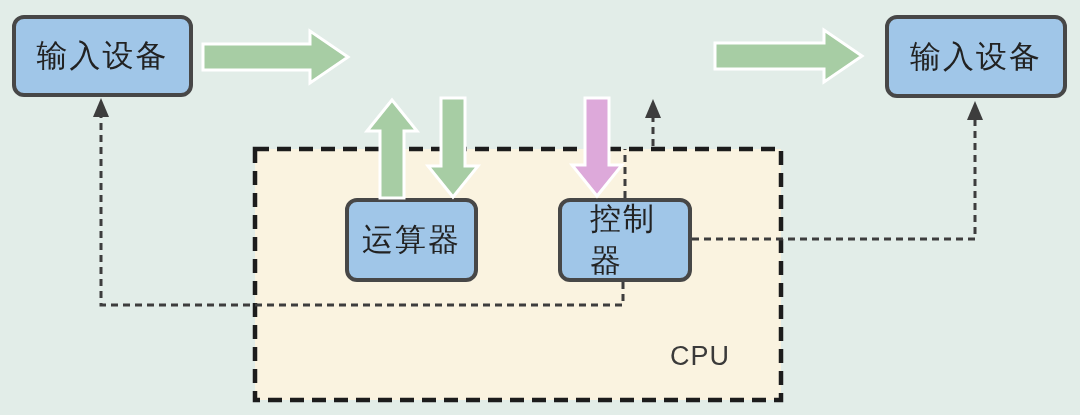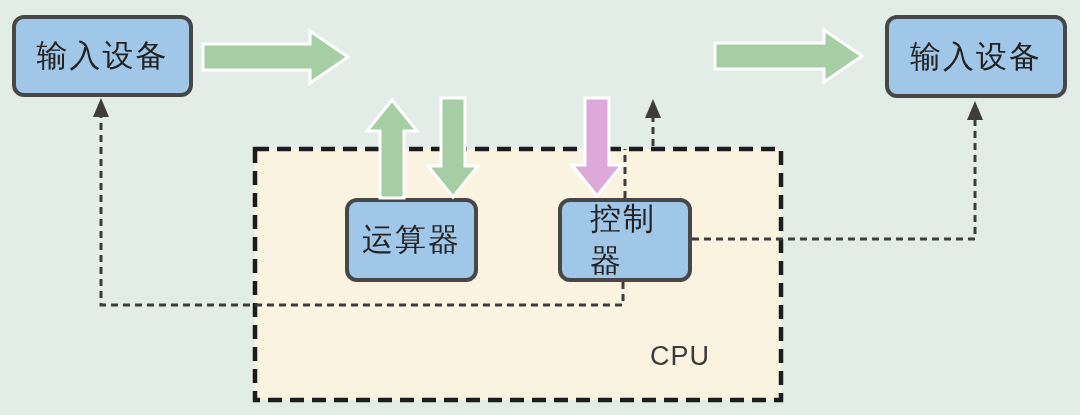--- a/index.html
+++ b/index.html
@@ -29,21 +29,21 @@
     z-index:2;
   }
   .box-input  {left:12px;  top:15px;  width:181px; height:82px;}
   .box-memory {left:351px; top:15px;  width:342px; height:82px;}
   .box-output {left:885px; top:15px;  width:182px; height:83px;}
   .box-alu    {left:345px; top:198px; width:133px; height:84px;font-family:Liberation Mono, monospace;}
   .box-control{left:558px; top:198px; width:134px; height:84px;padding-left:28px;}
   .cpu-label{
     position:absolute;
     left:650px; top:338px; width:100px; height:36px;
-    display:flex;align-items:center;
+    display:flex;align-items:center;justify-content:center;
     color:var(--cpu_text,#3a3a3a);
     font-size:27px;
     letter-spacing:1px;
     z-index:2;
   }
   .under{z-index:1;}
   .over{z-index:3;}
 </style>
 </head>
 <body>

